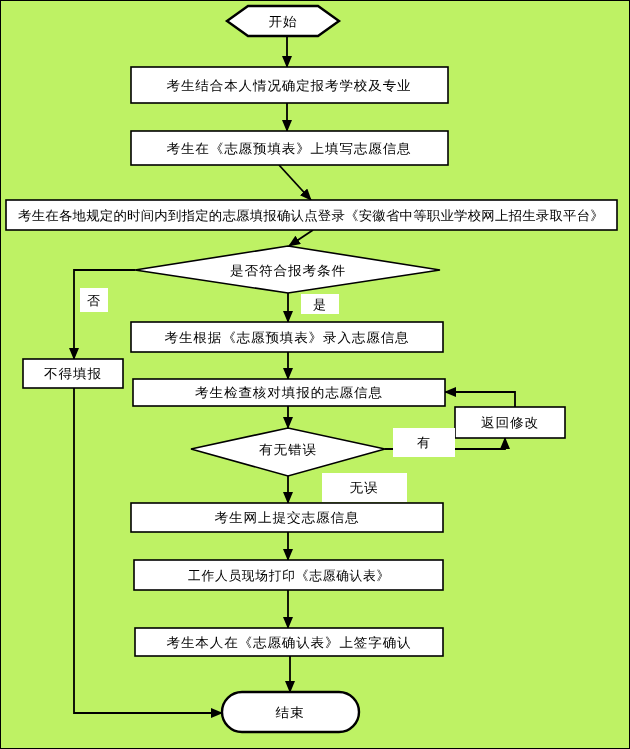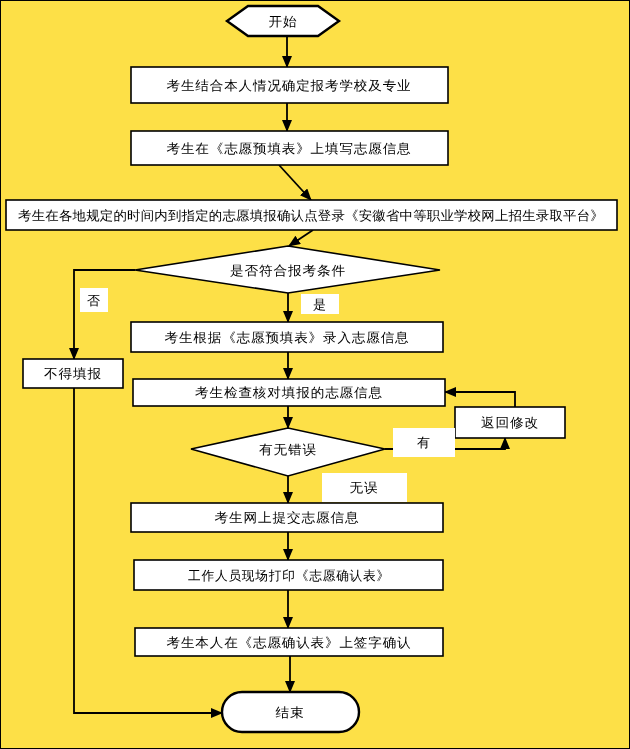--- a/index.html
+++ b/index.html
@@ -1,20 +1,20 @@
 <!DOCTYPE html>
 <html><head>
 <meta charset="utf-8">
 <style>
   html,body{margin:0;padding:0;background:#666;}
   .canvas{
     position:relative;
     width:628px;height:747px;
     border:1px solid #000000;
-    background:#fde047;
+    background:#bef264;
     overflow:hidden;
     font-family:"DejaVu Sans",sans-serif;
   }
   svg{display:block;}
   .node{fill:#ffffff;stroke:#000000;stroke-width:1.6;}
   .node-bold{fill:#ffffff;stroke:#000000;stroke-width:2.4;}
   .labelbox{fill:#ffffff;stroke:none;}
   .edge{fill:none;stroke:#000000;stroke-width:1.8;}
   .flow-text{
     font-family:"DejaVu Sans",sans-serif;

